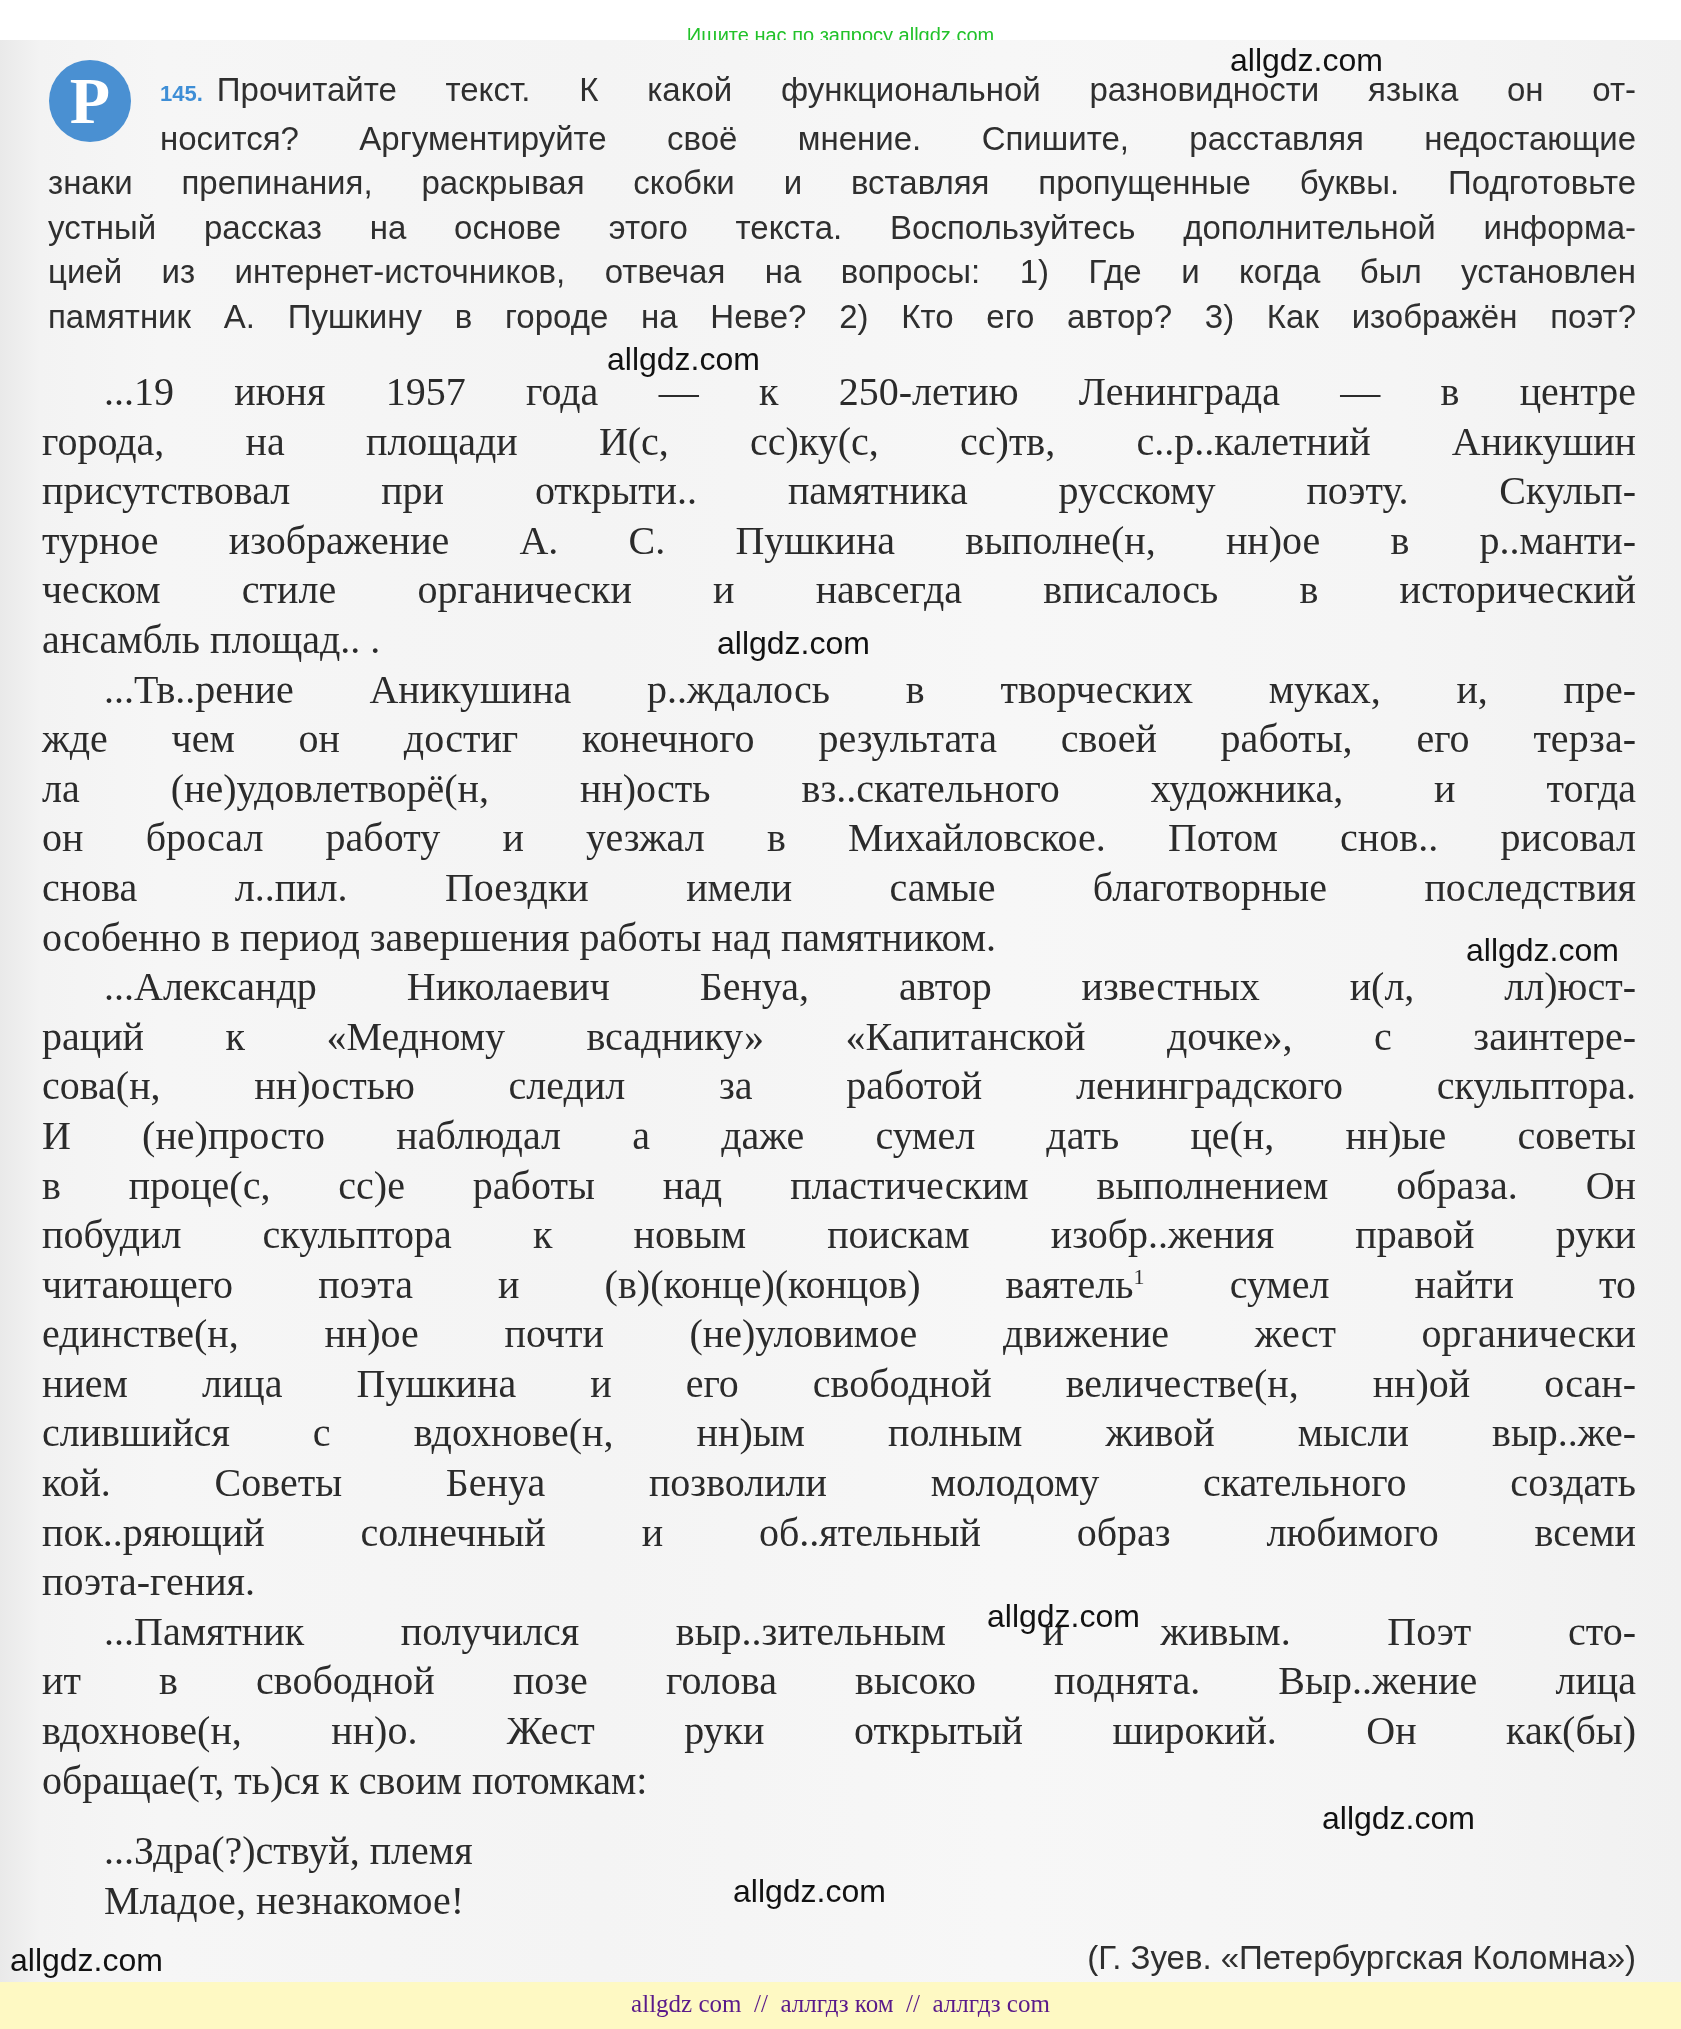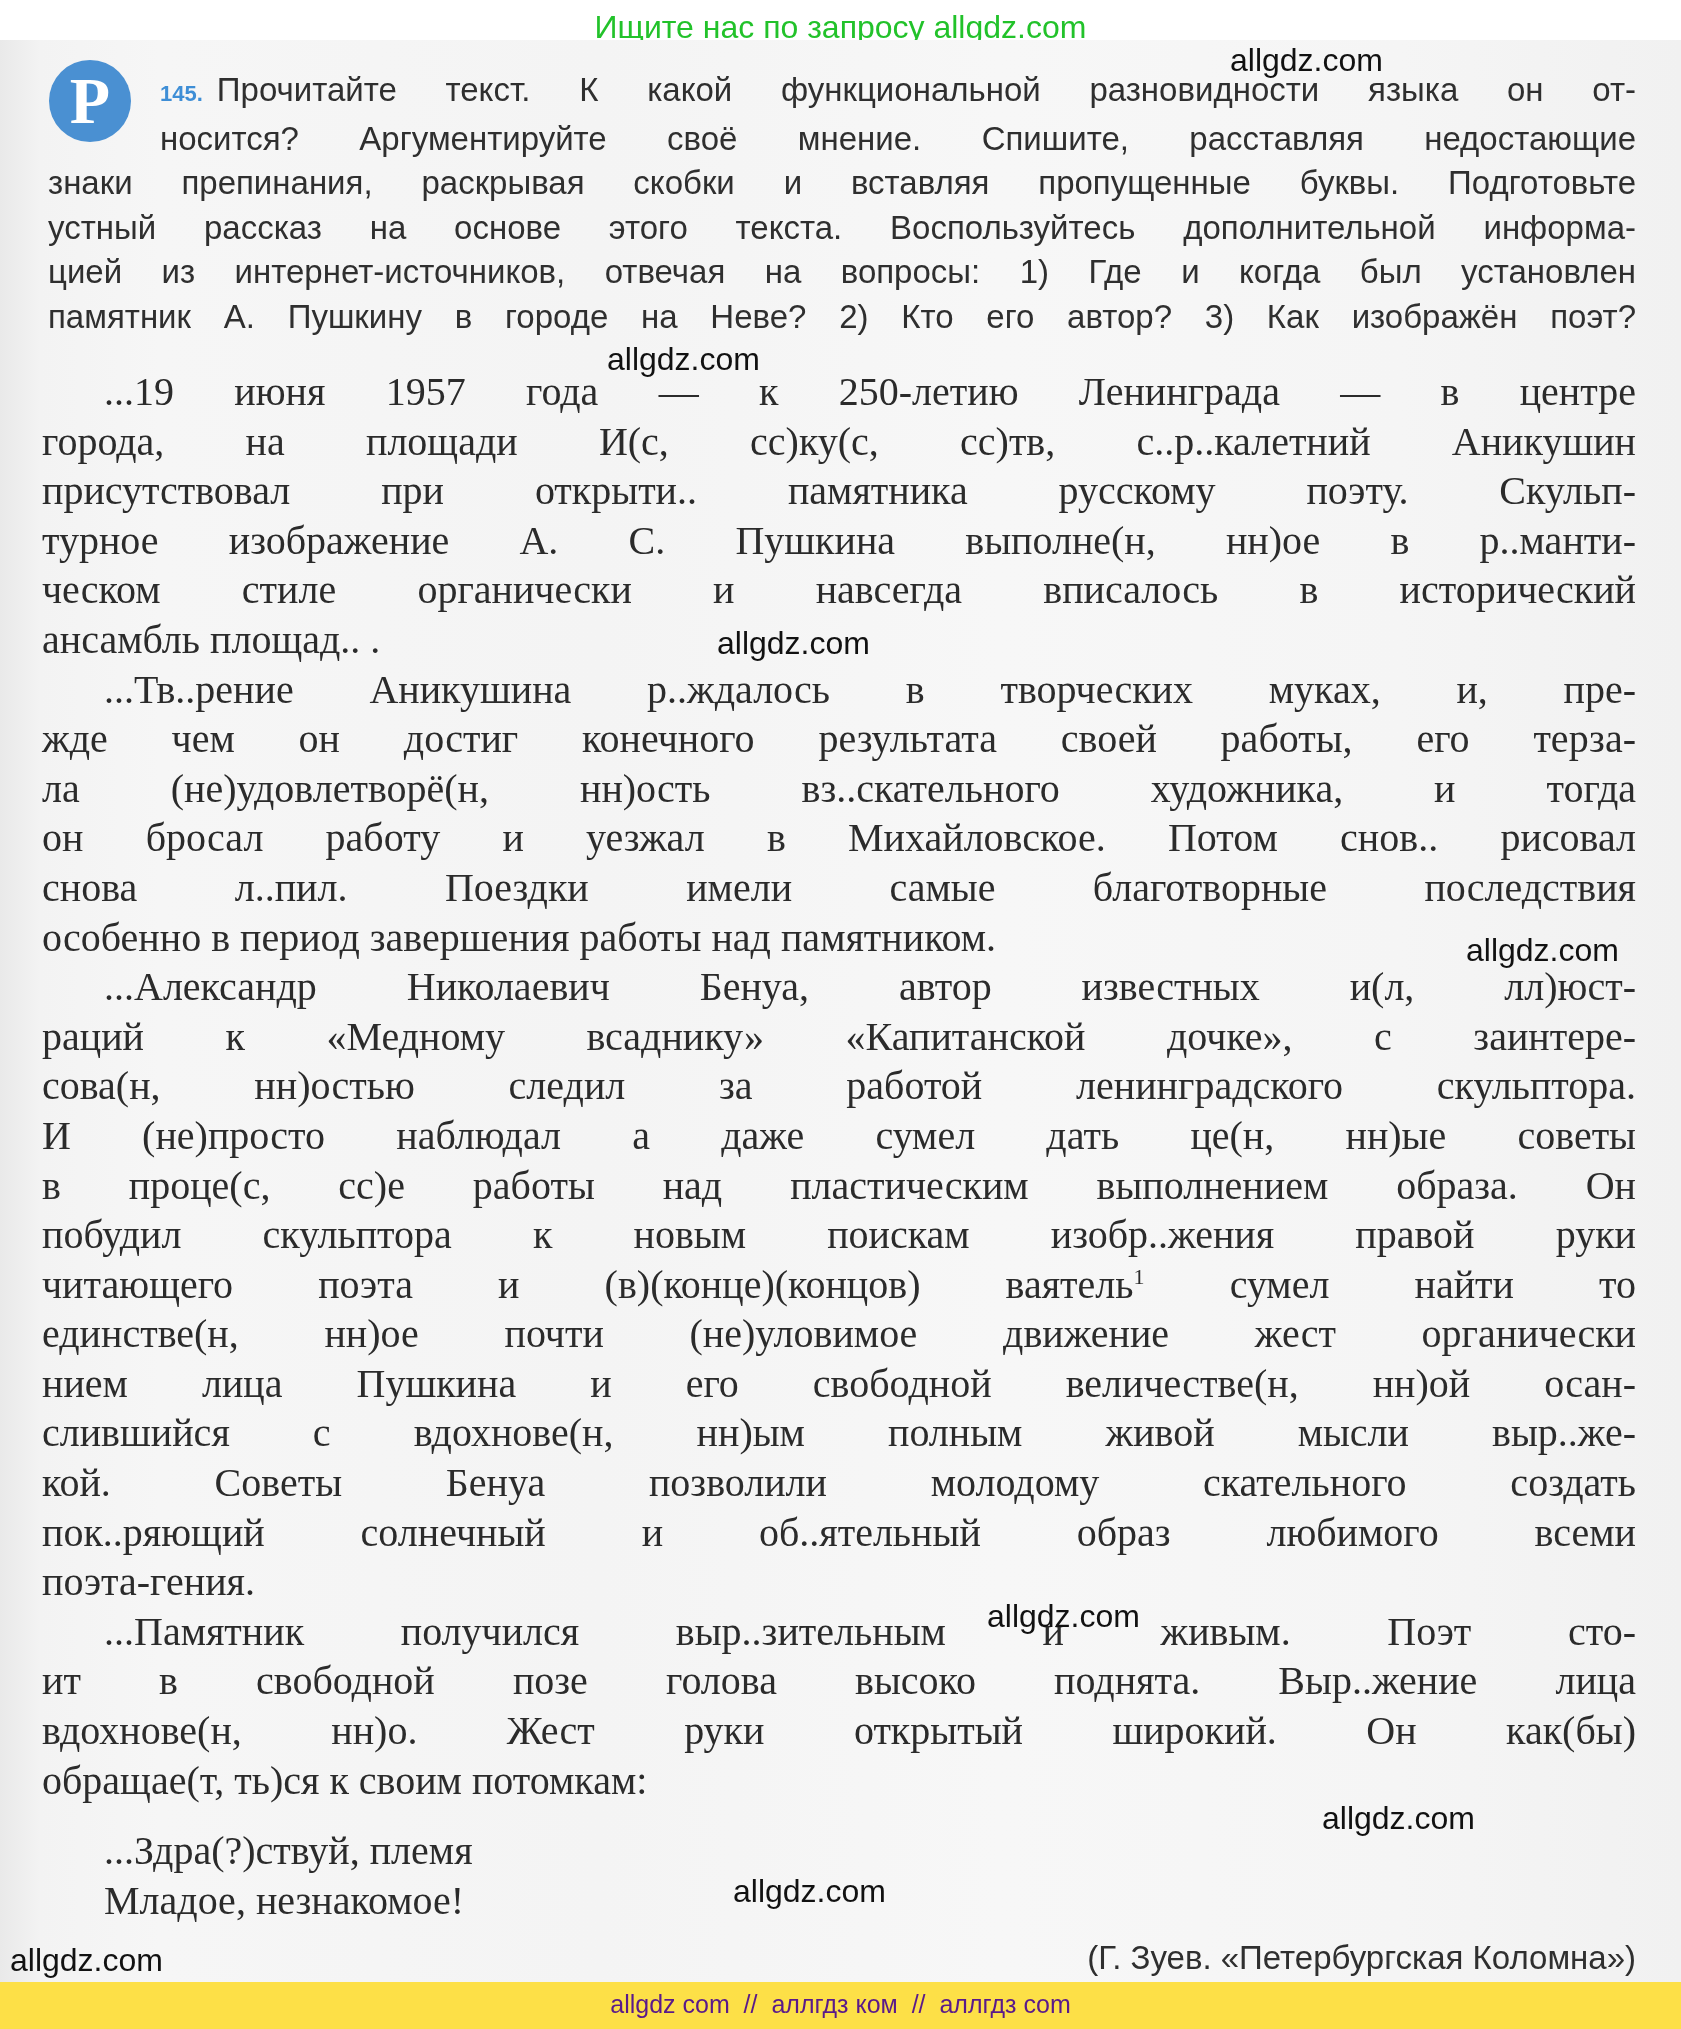--- a/index.html
+++ b/index.html
@@ -8,45 +8,45 @@
       background: #ffffff;
     }
     body {
       width: 1681px;
       height: 2029px;
       position: relative;
       overflow: hidden;
     }
     .top-banner {
       position: absolute;
-      left: 0; top: 8px;
+      left: 0; top: 16px;
       width: 1681px;
       height: 40px;
       background: #ffffff;
       text-align: center;
       font-family: "Liberation Sans", sans-serif;
-      font-size: 32px;
+      font-size: 20px;
       line-height: 38px;
       color: #22c22a;
     }
     .scan {
       position: absolute;
       left: 0; top: 40px;
       width: 1681px;
       height: 1942px;
       background: linear-gradient(90deg, #e9e9e9 0px, #f3f3f3 40px, #f6f6f6 160px, #f4f4f4 600px, #f7f7f7 1000px, #f5f5f5 1400px, #f1f1f1 1681px);
     }
     .bottom-banner {
       position: absolute;
       left: 0; top: 1982px;
       width: 1681px;
       height: 47px;
-      background: #fde047;
+      background: #fef9c3;
       text-align: center;
-      font-family: Liberation Sans, sans-serif;
+      font-family: Liberation Serif, serif;
       font-size: 25px;
       line-height: 44px;
       color: #5a1a8a;
     }
     .p-badge {
       position: absolute;
       left: 49px; top: 60px;
       width: 82px; height: 82px;
       border-radius: 50%;
       background: #4a90d2;

